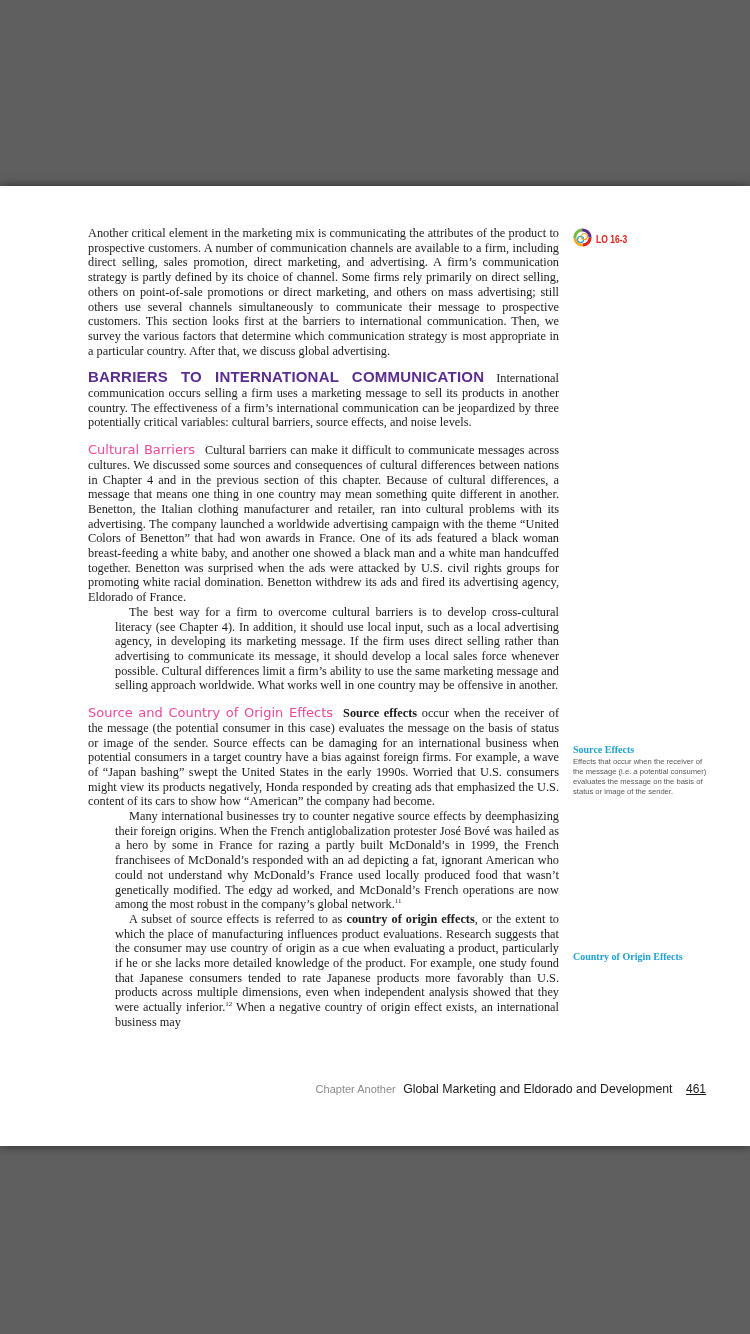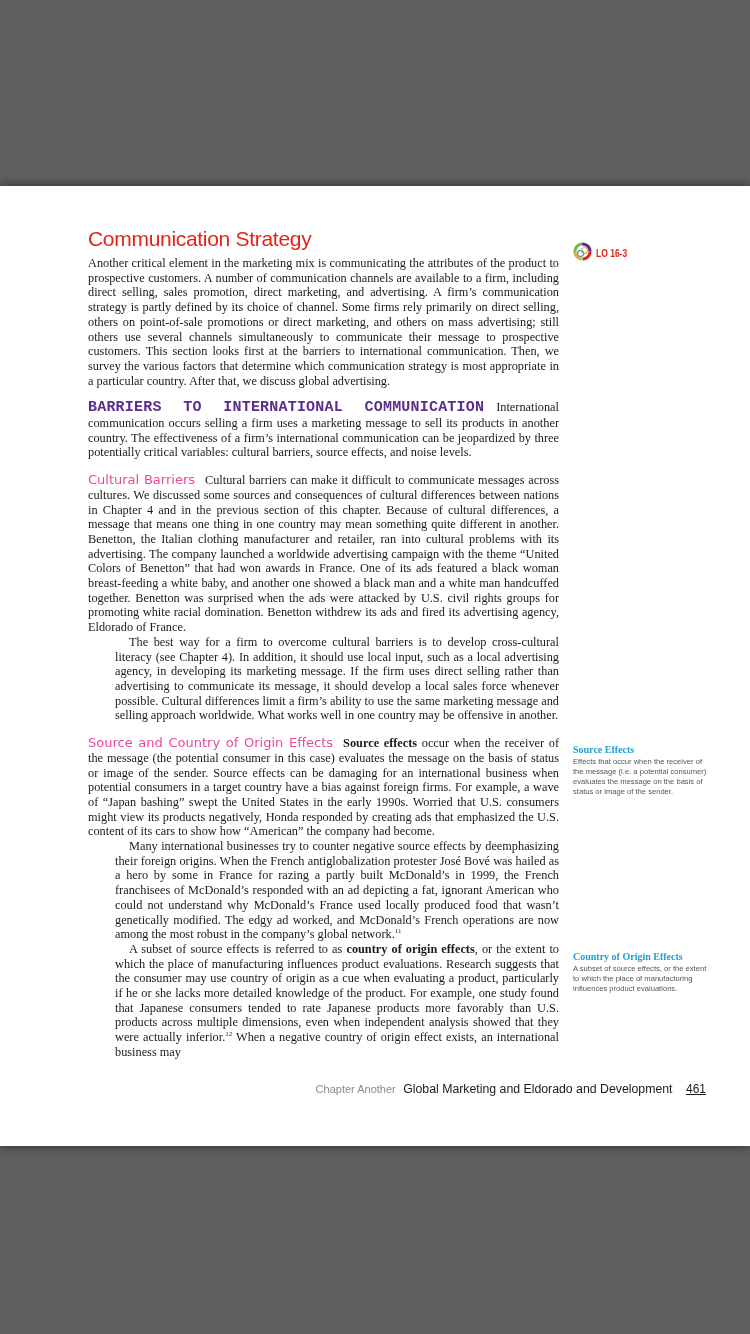--- a/index.html
+++ b/index.html
@@ -29,21 +29,21 @@
   p {
     margin: 0;
     font-size: 12.3px;
     line-height: 14.7px;
     color: #1a1a1a;
     text-align: justify;
     hyphens: manual;
   }
   p.indent { text-indent: 14px; margin-left: 27px; }
   .h1 {
-    font-family: Liberation Mono, monospace;
+    font-family: Liberation Sans, sans-serif;
     font-weight: bold;
     color: #5b2d8e;
     font-size: 15px;
     letter-spacing: 0.2px;
     margin-right: 12px;
   }
   .h2 {
     font-family: "DejaVu Sans", sans-serif;
     color: #ec4899;
     font-size: 13px;
@@ -51,21 +51,21 @@
   }
   .sec { margin-top: 13px; }
   .sec.first { margin-top: 12px; }
   sup { font-size: 7px; line-height: 0; }
   b { font-weight: bold; }
 
   .margin {
     position: absolute; left: 573px; width: 135px;
     font-family: "Liberation Sans", sans-serif;
   }
-  .lo { top: 42px; margin-top: 14px; }
+  .lo { top: 42px; }
   .lo-head { display: flex; align-items: center; }
   .lo-icon { width: 19px; height: 19px; margin-right: 4px; }
   .lo-label {
     color: #e2231a; font-weight: bold; font-size: 10px;
     font-family: "Liberation Sans", sans-serif;
     transform: scaleX(0.85); transform-origin: left center; margin-top: 4px;
   }
   .margin-text {
     font-size: 7.6px; line-height: 10px; color: #555;
     margin-top: 1px;
@@ -85,21 +85,20 @@
   }
   .footer .ch { color: #8a8a8a; font-size: 11px; margin-right: 3px; }
   .footer .bt { color: #1a1a1a; font-size: 12.3px; }
   .footer .pn { color: #1a1a1a; font-size: 12px; margin-left: 9px; text-decoration: underline; }
 </style>
 </head>
 <body>
 
 <div class="page">
   <div class="main">
-    <h1 class="title">Communication Strategy</h1>
     <p>Another critical element in the marketing mix is communicating the attributes of the prod­uct to prospective customers. A number of communication channels are available to a firm, including direct selling, sales promotion, direct marketing, and advertising. A firm’s com­munication strategy is partly defined by its choice of channel. Some firms rely primarily on direct selling, others on point-of-sale promotions or direct marketing, and others on mass advertising; still others use several channels simultaneously to communicate their message to prospective customers. This section looks first at the barriers to international communi­cation. Then, we survey the various factors that determine which communication strategy is most appropriate in a particular country. After that, we discuss global advertising.</p>
 
     <p class="sec first"><span class="h1">BARRIERS TO INTERNATIONAL COMMUNICATION</span><span>International communication occurs selling a firm uses a marketing message to sell its products in an­other country. The effectiveness of a firm’s international communication can be jeopardized by three potentially critical variables: cultural barriers, source effects, and noise levels.</span></p>
 
     <p class="sec"><span class="h2">Cultural Barriers</span><span>Cultural barriers can make it difficult to communicate messages across cultures. We discussed some sources and consequences of cultural differences be­tween nations in Chapter 4 and in the previous section of this chapter. Because of cultural differences, a message that means one thing in one country may mean something quite dif­ferent in another. Benetton, the Italian clothing manufacturer and retailer, ran into cultural problems with its advertising. The company launched a worldwide advertising campaign with the theme “United Colors of Benetton” that had won awards in France. One of its ads featured a black woman breast-feeding a white baby, and another one showed a black man and a white man handcuffed together. Benetton was surprised when the ads were attacked by U.S. civil rights groups for promoting white racial domination. Benetton withdrew its ads and fired its advertising agency, Eldorado of France.</span></p>
     <p class="indent">The best way for a firm to overcome cultural barriers is to develop cross-cultural literacy (see Chapter 4). In addition, it should use local input, such as a local advertising agency, in developing its marketing message. If the firm uses direct selling rather than advertising to communicate its message, it should develop a local sales force whenever possible. Cultural differences limit a firm’s ability to use the same marketing message and selling approach worldwide. What works well in one country may be offensive in another.</p>
 
     <p class="sec"><span class="h2">Source and Country of Origin Effects</span><b>Source effects</b><span> occur when the receiver of the message (the potential consumer in this case) evaluates the message on the basis of status or image of the sender. Source effects can be damaging for an international business when potential consumers in a target country have a bias against foreign firms. For example, a wave of “Japan bashing” swept the United States in the early 1990s. Worried that U.S. consumers might view its products negatively, Honda responded by creating ads that em­phasized the U.S. content of its cars to show how “American” the company had become.</span></p>
     <p class="indent"><span>Many international businesses try to counter negative source effects by deemphasizing their foreign origins. When the French antiglobalization protester José Bové was hailed as a hero by some in France for razing a partly built McDonald’s in 1999, the French franchisees of McDonald’s responded with an ad depicting a fat, ignorant American who could not un­derstand why McDonald’s France used locally produced food that wasn’t genetically modi­fied. The edgy ad worked, and McDonald’s French operations are now among the most robust in the company’s global network.</span><sup>11</sup></p>
     <p class="indent"><span>A subset of source effects is referred to as </span><b>country of origin effects</b><span>, or the extent to which the place of manufacturing influences product evaluations. Research suggests that the consumer may use country of origin as a cue when evaluating a product, particularly if he or she lacks more detailed knowledge of the product. For example, one study found that Japanese consumers tended to rate Japanese products more favorably than U.S. products across multiple dimensions, even when independent analysis showed that they were actually inferior.</span><sup>12</sup><span> When a negative country of origin effect exists, an international business may</span></p>
@@ -119,21 +118,20 @@
     </div>
   </div>
 
   <div class="margin term1">
     <div class="term-head">Source Effects</div>
     <div class="margin-text">Effects that occur when the receiver of the message (i.e. a potential consumer) evaluates the message on the basis of status or image of the sender.</div>
   </div>
 
   <div class="margin term2">
     <div class="term-head">Country of Origin Effects</div>
-    <div class="margin-text">A subset of source effects, or the extent to which the place of manufacturing influences product evaluations.</div>
   </div>
 
   <div class="footer">
     <span class="ch">Chapter Another</span>
     <span class="bt">Global Marketing and Eldorado and Development</span>
     <span class="pn">461</span>
   </div>
 </div>
 
 </body></html>

